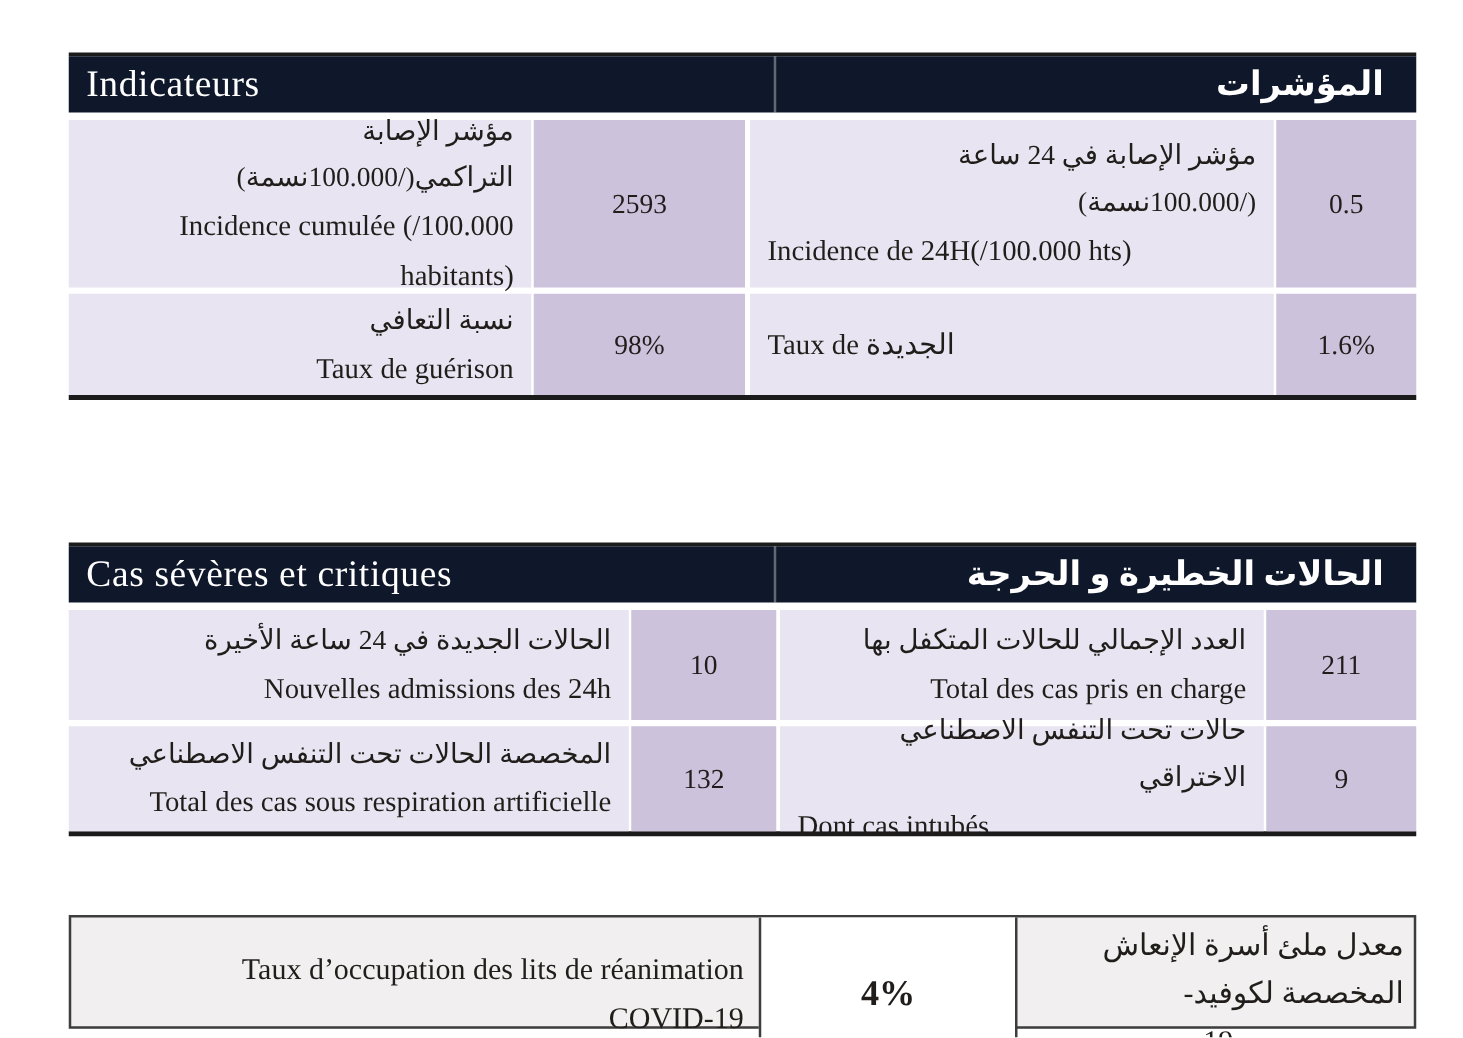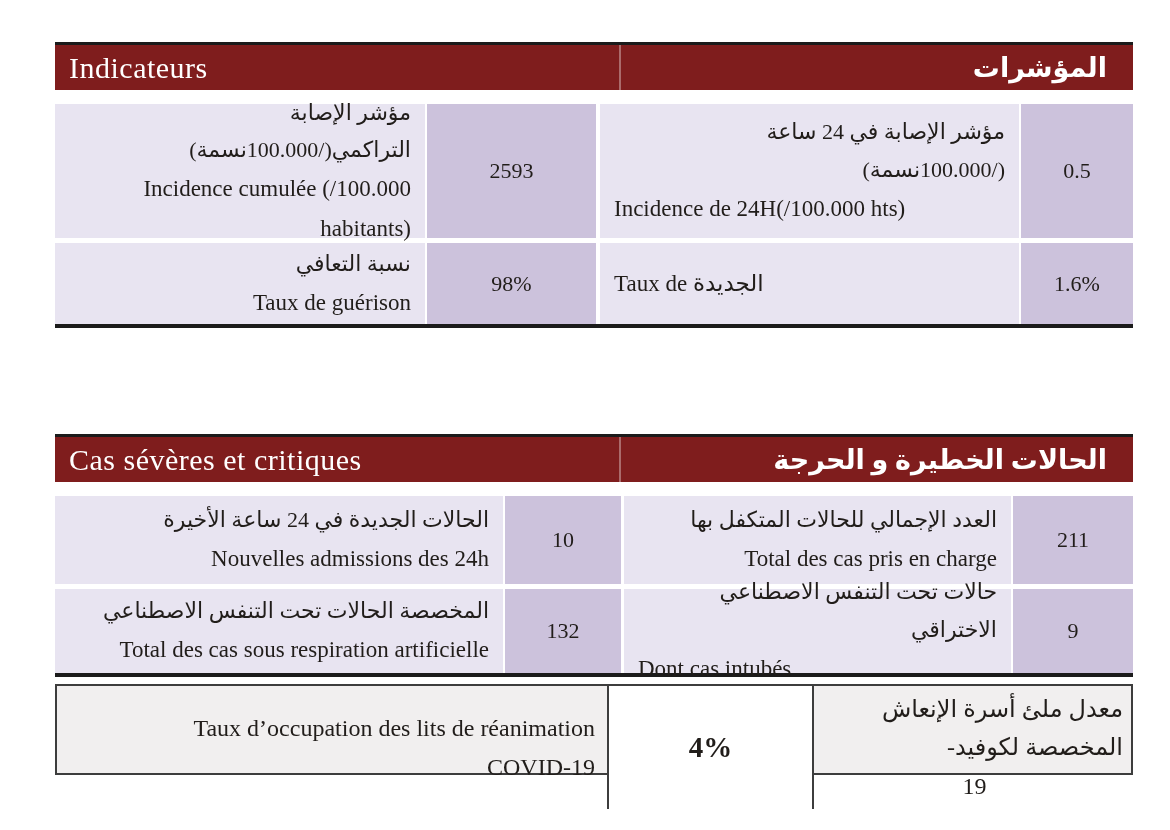--- a/index.html
+++ b/index.html
@@ -11,22 +11,22 @@
     font-family:"Liberation Serif","DejaVu Serif","DejaVu Sans",serif;
     color:#211d1a;
     overflow:hidden;
   }
   .tbl { position:absolute; left:55px; width:1078px; }
   .tbl-top { border-top:3px solid #1b1b1b; }
   .tbl-bottom { border-bottom:4px solid #1b1b1b; }
 
   
   .hdr {
-    height:45px; background:#7f1d1d; color:#ffffff;
-    display:flex; align-items:center; margin-bottom:14px;
+    height:45px; background:#0f172a; color:#ffffff;
+    display:flex; align-items:center; margin-bottom:6px;
   }
   .hdr-fr { flex:0 0 564px; font-size:30px; padding-left:14px; letter-spacing:.5px; }
   .hdr-sep { width:2px; align-self:stretch; background:rgba(255,255,255,.35); }
   .hdr-ar { flex:1; direction:rtl; text-align:right; font-size:27px; font-weight:bold; padding-right:26px; }
 
   
   .grid1 { display:grid; grid-template-columns:370px 2px 169px 4px 419px 2px 112px; grid-template-rows:134px 5px 81px; }
   .grid2 { display:grid; grid-template-columns:448px 2px 116px 3px 387px 2px 120px; grid-template-rows:88px 5px 84px; }
 
   .lbl {
@@ -47,21 +47,21 @@
   
   .c1 { grid-column:1; } .c3 { grid-column:3; } .c5 { grid-column:5; } .c7 { grid-column:7; }
   .r1 { grid-row:1; } .r3 { grid-row:3; }
 
   
   #t1 { top:42px; }
   #t2 { top:434px; }
 
   
   #t3 {
-    top:684px; height:91px;
+    top:732px; height:91px;
     display:grid; grid-template-columns:550px 205px 323px;
     border:2px solid #3d3d3d; background:#f1efef;
   }
   #t3 .cell {
     display:flex; flex-direction:column; justify-content:center;
     font-size:24px; line-height:1.6; padding:4px 12px;
   }
   #t3 .cell + .cell { border-left:2px solid #3d3d3d; }
   #t3 .mid { background:#ffffff; align-items:center; justify-content:center; }
   #t3 .mid .pct { font-weight:bold; font-size:29px; }

